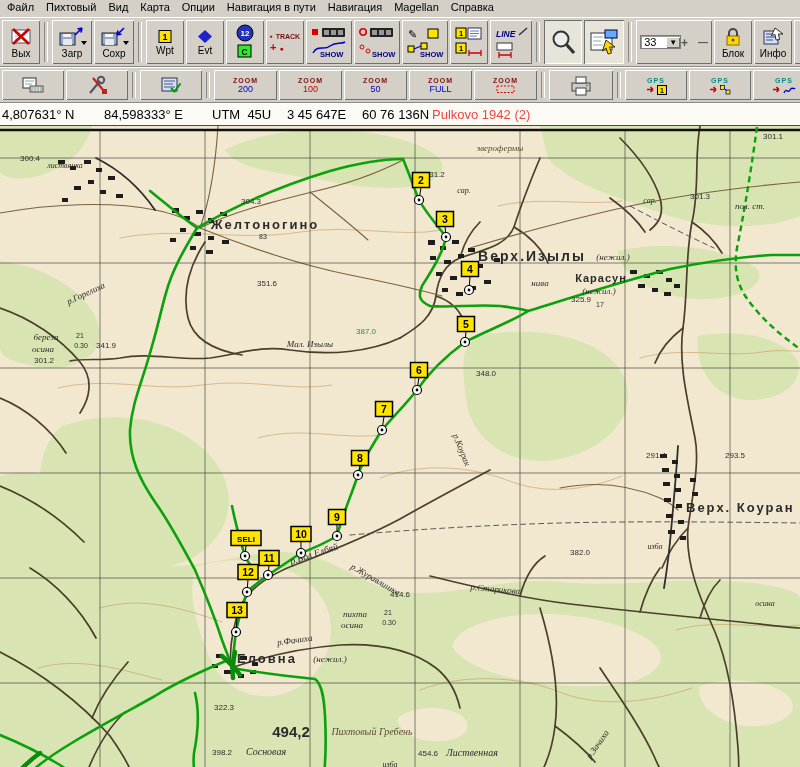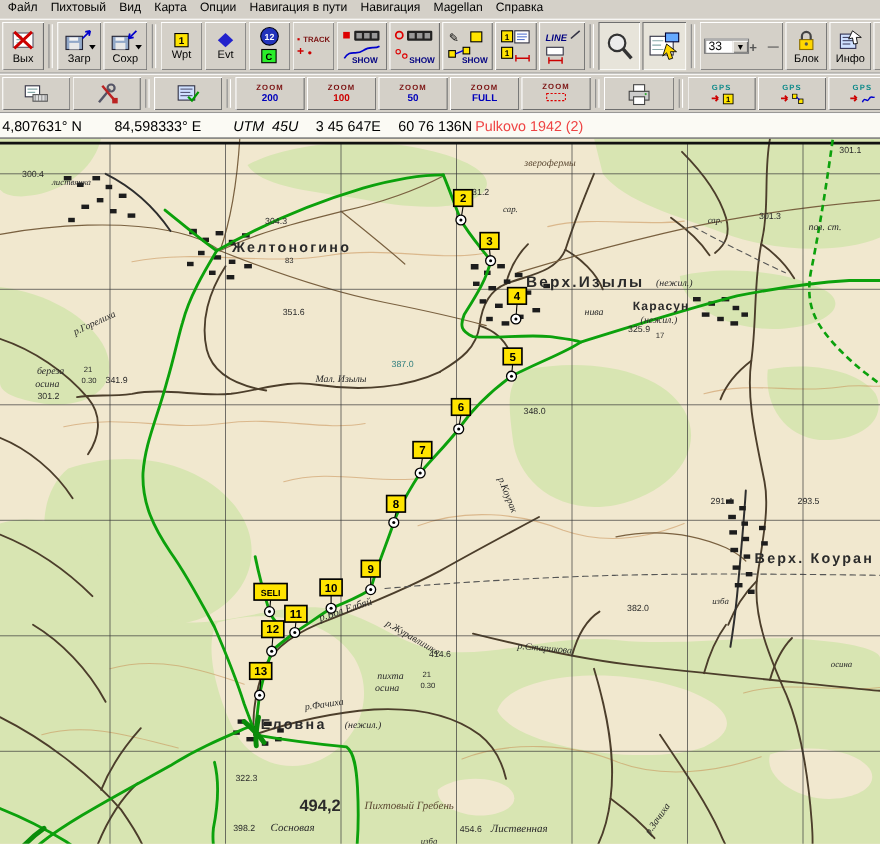--- a/index.html
+++ b/index.html
@@ -11,21 +11,21 @@
   .tbtn{flex:none;display:flex;flex-direction:column;align-items:center;justify-content:center;margin:1px;padding:1px 4px;min-width:30px;background:#d4d0c8;box-shadow:inset 1px 1px 0 #ffffff,inset -1px -1px 0 #6f6f6f;font-size:10px;color:#000}
   .tb2 .tbtn{min-width:24px;padding:1px 19px}
   .tbtn .bl{font-size:10px;line-height:11px;margin-top:1px}
   .pressed{background:#e7e4da;box-shadow:inset 1px 1px 0 #6f6f6f,inset -1px -1px 0 #fff}
   .sep{flex:none;width:2px;margin:3px 3px;border-left:1px solid #8a8a8a;border-right:1px solid #ffffff}
   .statusbar{height:21px;background:#fbfaf4;position:relative;font-size:13px;border-top:1px solid #fff;border-bottom:1px solid #4a4a4a}
   .statusbar span{position:absolute;top:3px;white-space:pre;color:#000}
   #map{display:block;background:#f1e8cf}
   .z2{text-align:center;line-height:9px}
   .z2a{color:#7a1010;font-size:7px;font-weight:bold;letter-spacing:1px}
-  .z2b{font-size:9px;font-weight:bold}
+  .z2b{font-size:9px;font-weight:normal}
   .g2{text-align:center;line-height:9px}
   .gt{color:#0e8a8a;font-size:7px;font-weight:bold;letter-spacing:1px}
   .gb{display:flex;align-items:center;justify-content:center;gap:1px}
   .nm{text-align:center;line-height:8px;font-size:7px;font-weight:bold}
   .m2box{border:1.5px solid #000;font-size:9px;font-weight:bold;padding:1px 2px;background:#f0abfc}
   .zc{display:flex;flex-direction:row;align-items:center}
   .zcrow{display:flex;align-items:center;background:#fff;border:1px solid #7a7a7a;box-shadow:inset 1px 1px 0 #9a9a9a}
   .zval{font-size:11px;padding:0 4px 0 3px;min-width:18px;text-align:left}
   .zdd{font-size:8px;background:#d4d0c8;box-shadow:inset 1px 1px 0 #fff,inset -1px -1px 0 #6f6f6f;padding:1px 3px}
   .zpm{display:flex;gap:10px;margin-top:1px;font-weight:bold;color:#555}
@@ -408,21 +408,21 @@
     <div class="tbtn">
       <svg width="24" height="18">
         <path d="M2,15 C5,8 8,14 11,9 C14,5 17,11 22,6" stroke="#00c" fill="none" stroke-width="1.5"></path>
         <path d="M2,16.5 h20" stroke="#c00"></path>
       </svg>
     </div>
   </div>
 <div class="statusbar">
     <span style="left: 2px;">4,807631° N</span>
     <span style="left: 104px;">84,598333° E</span>
-    <span style="left: 212px; font-style: italic;">UTM  45U</span>
+    <span style="left: 212px;">UTM  45U</span>
     <span style="left: 287px;">3 45 647E</span>
     <span style="left: 362px;">60 76 136N</span>
     <span style="left: 432px; color: #ef4444;">Pulkovo 1942 (2)</span>
   </div>
 <svg id="map" width="800" height="649" viewBox="0 118 800 649">
     <rect x="0" y="118" width="800" height="649" fill="#f1e8cf"></rect>
     <path d="M0,118 L92,118 C86,142 66,160 38,168 C18,173 4,170 0,164 Z" fill="#d8e5b2" stroke="none" stroke-width="1" stroke-linecap="round" stroke-linejoin="round"></path>
     <path d="M225,142 C262,122 330,116 382,127 C422,135 452,150 440,166 C420,186 368,181 328,173 C288,166 238,163 225,142 Z" fill="#d8e5b2" stroke="none" stroke-width="1" stroke-linecap="round" stroke-linejoin="round"></path>
     <path d="M540,118 L800,118 L800,208 C762,224 700,220 658,204 C618,189 568,176 548,150 Z" fill="#d8e5b2" stroke="none" stroke-width="1" stroke-linecap="round" stroke-linejoin="round"></path>
     <path d="M618,243 C658,233 720,238 752,257 C772,271 750,289 708,291 C666,293 620,272 618,243 Z" fill="#d8e5b2" stroke="none" stroke-width="1" stroke-linecap="round" stroke-linejoin="round"></path>

